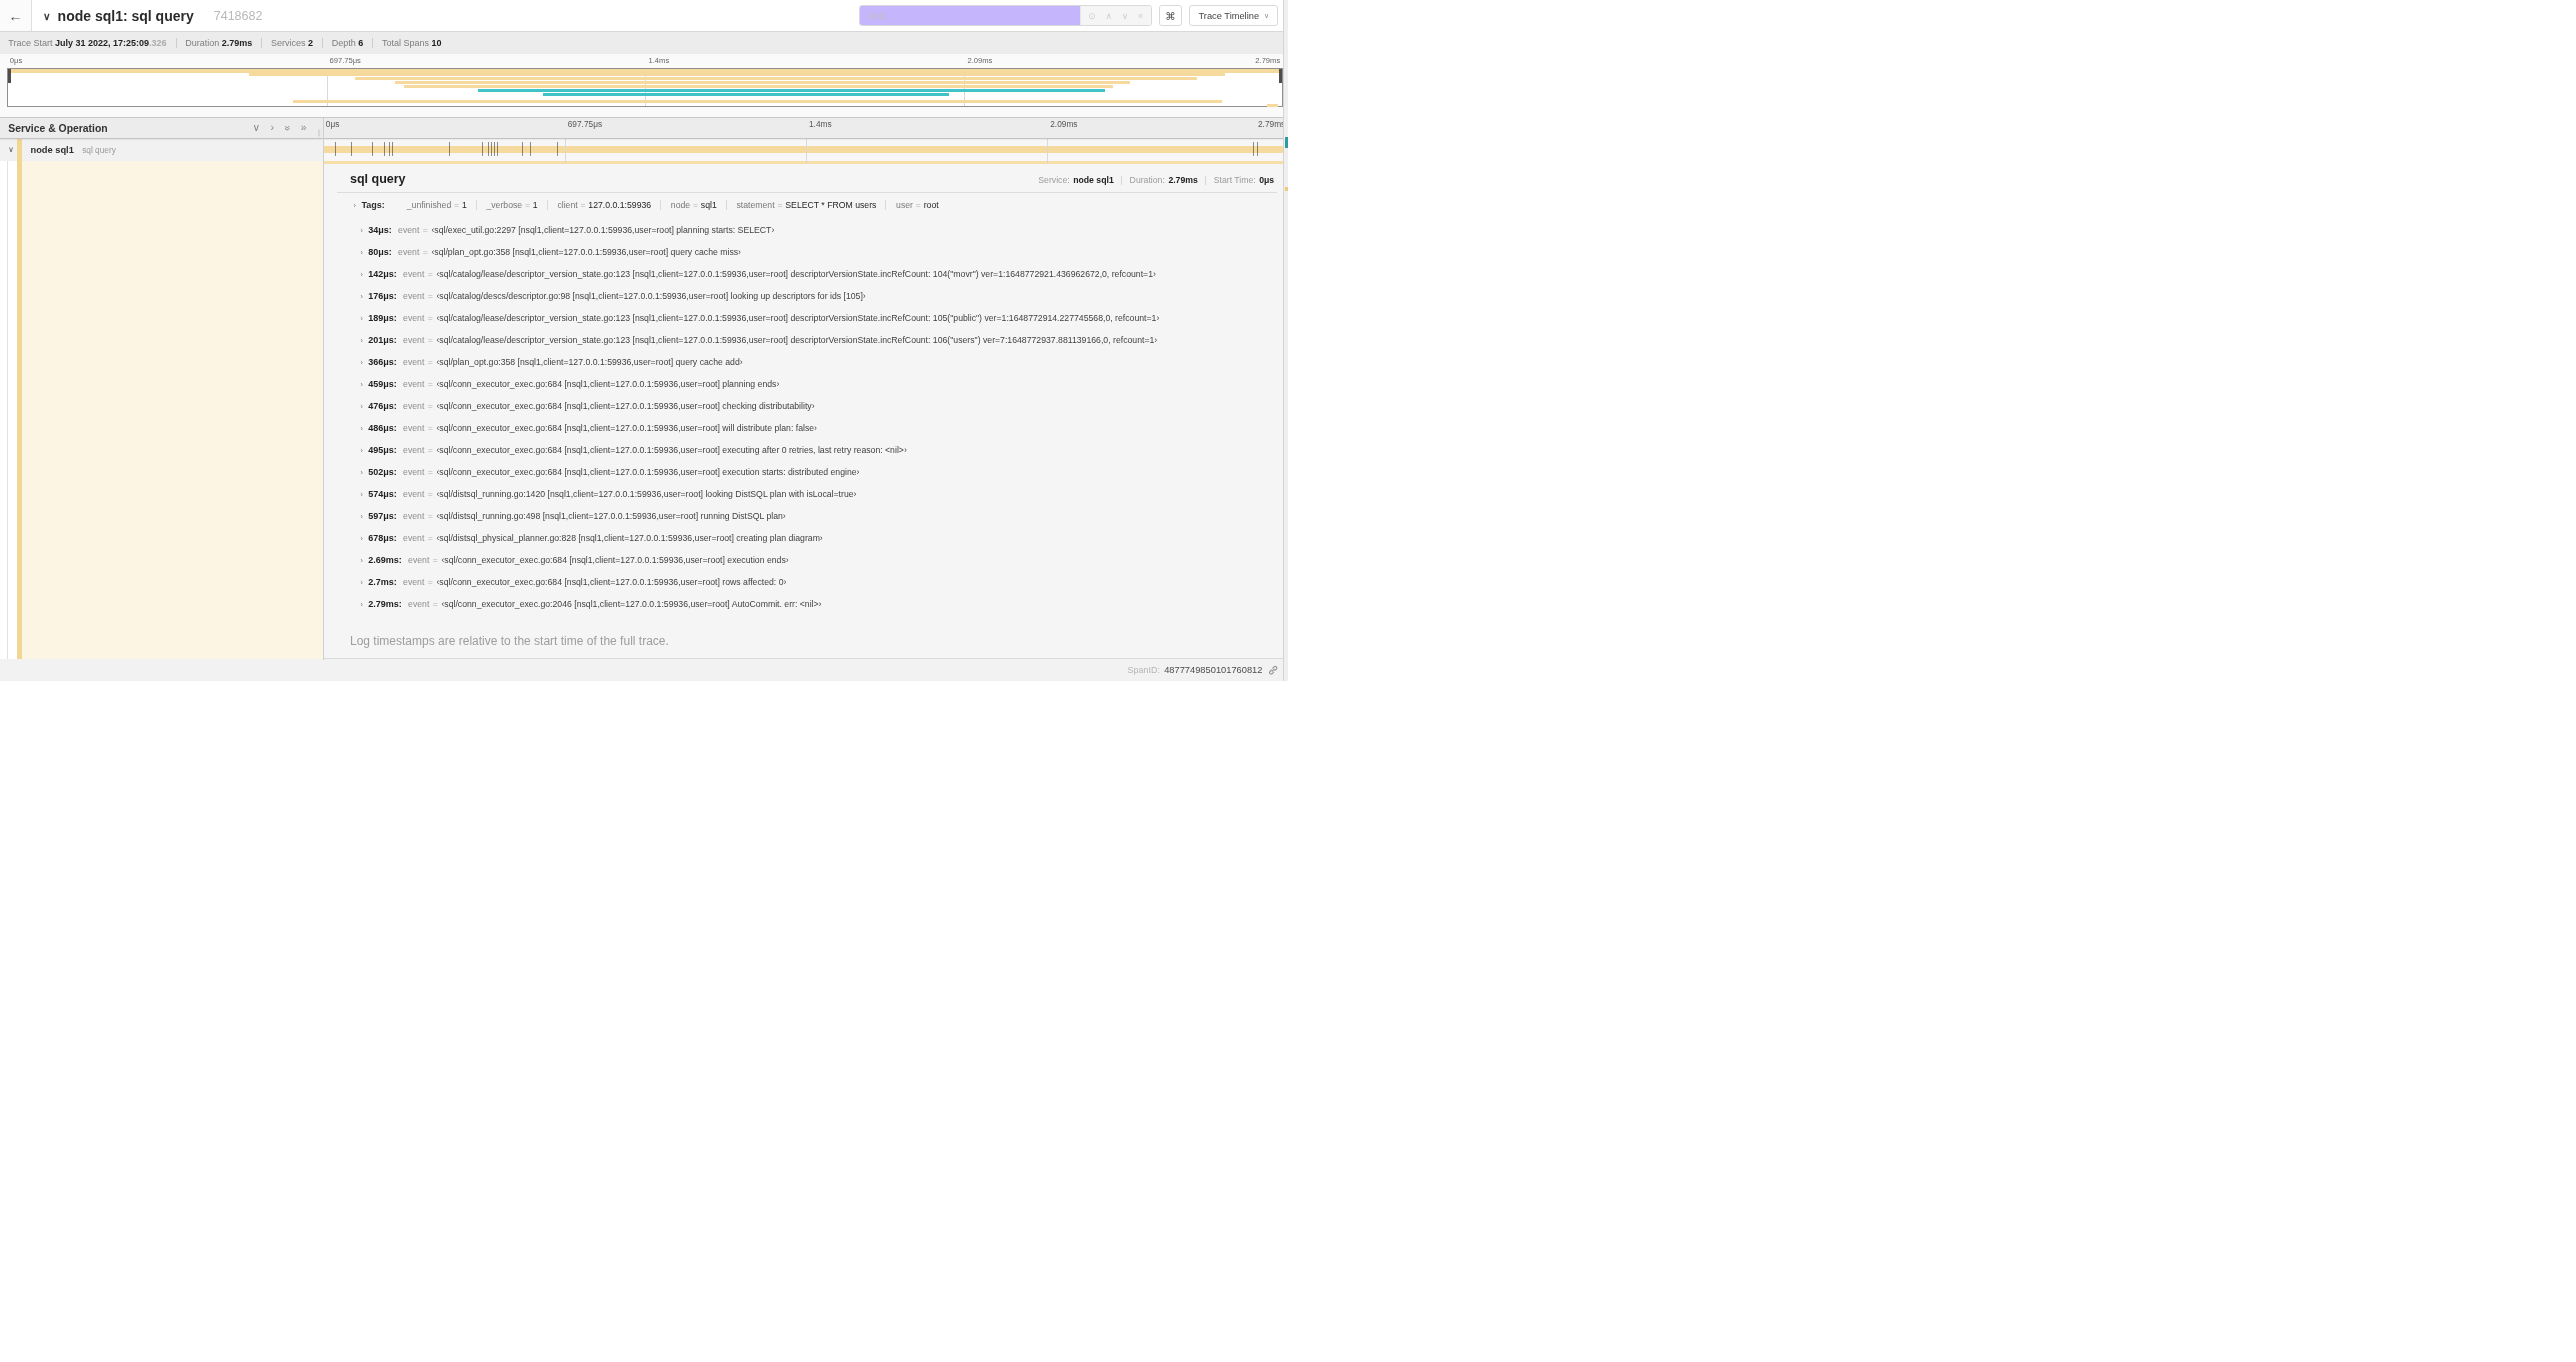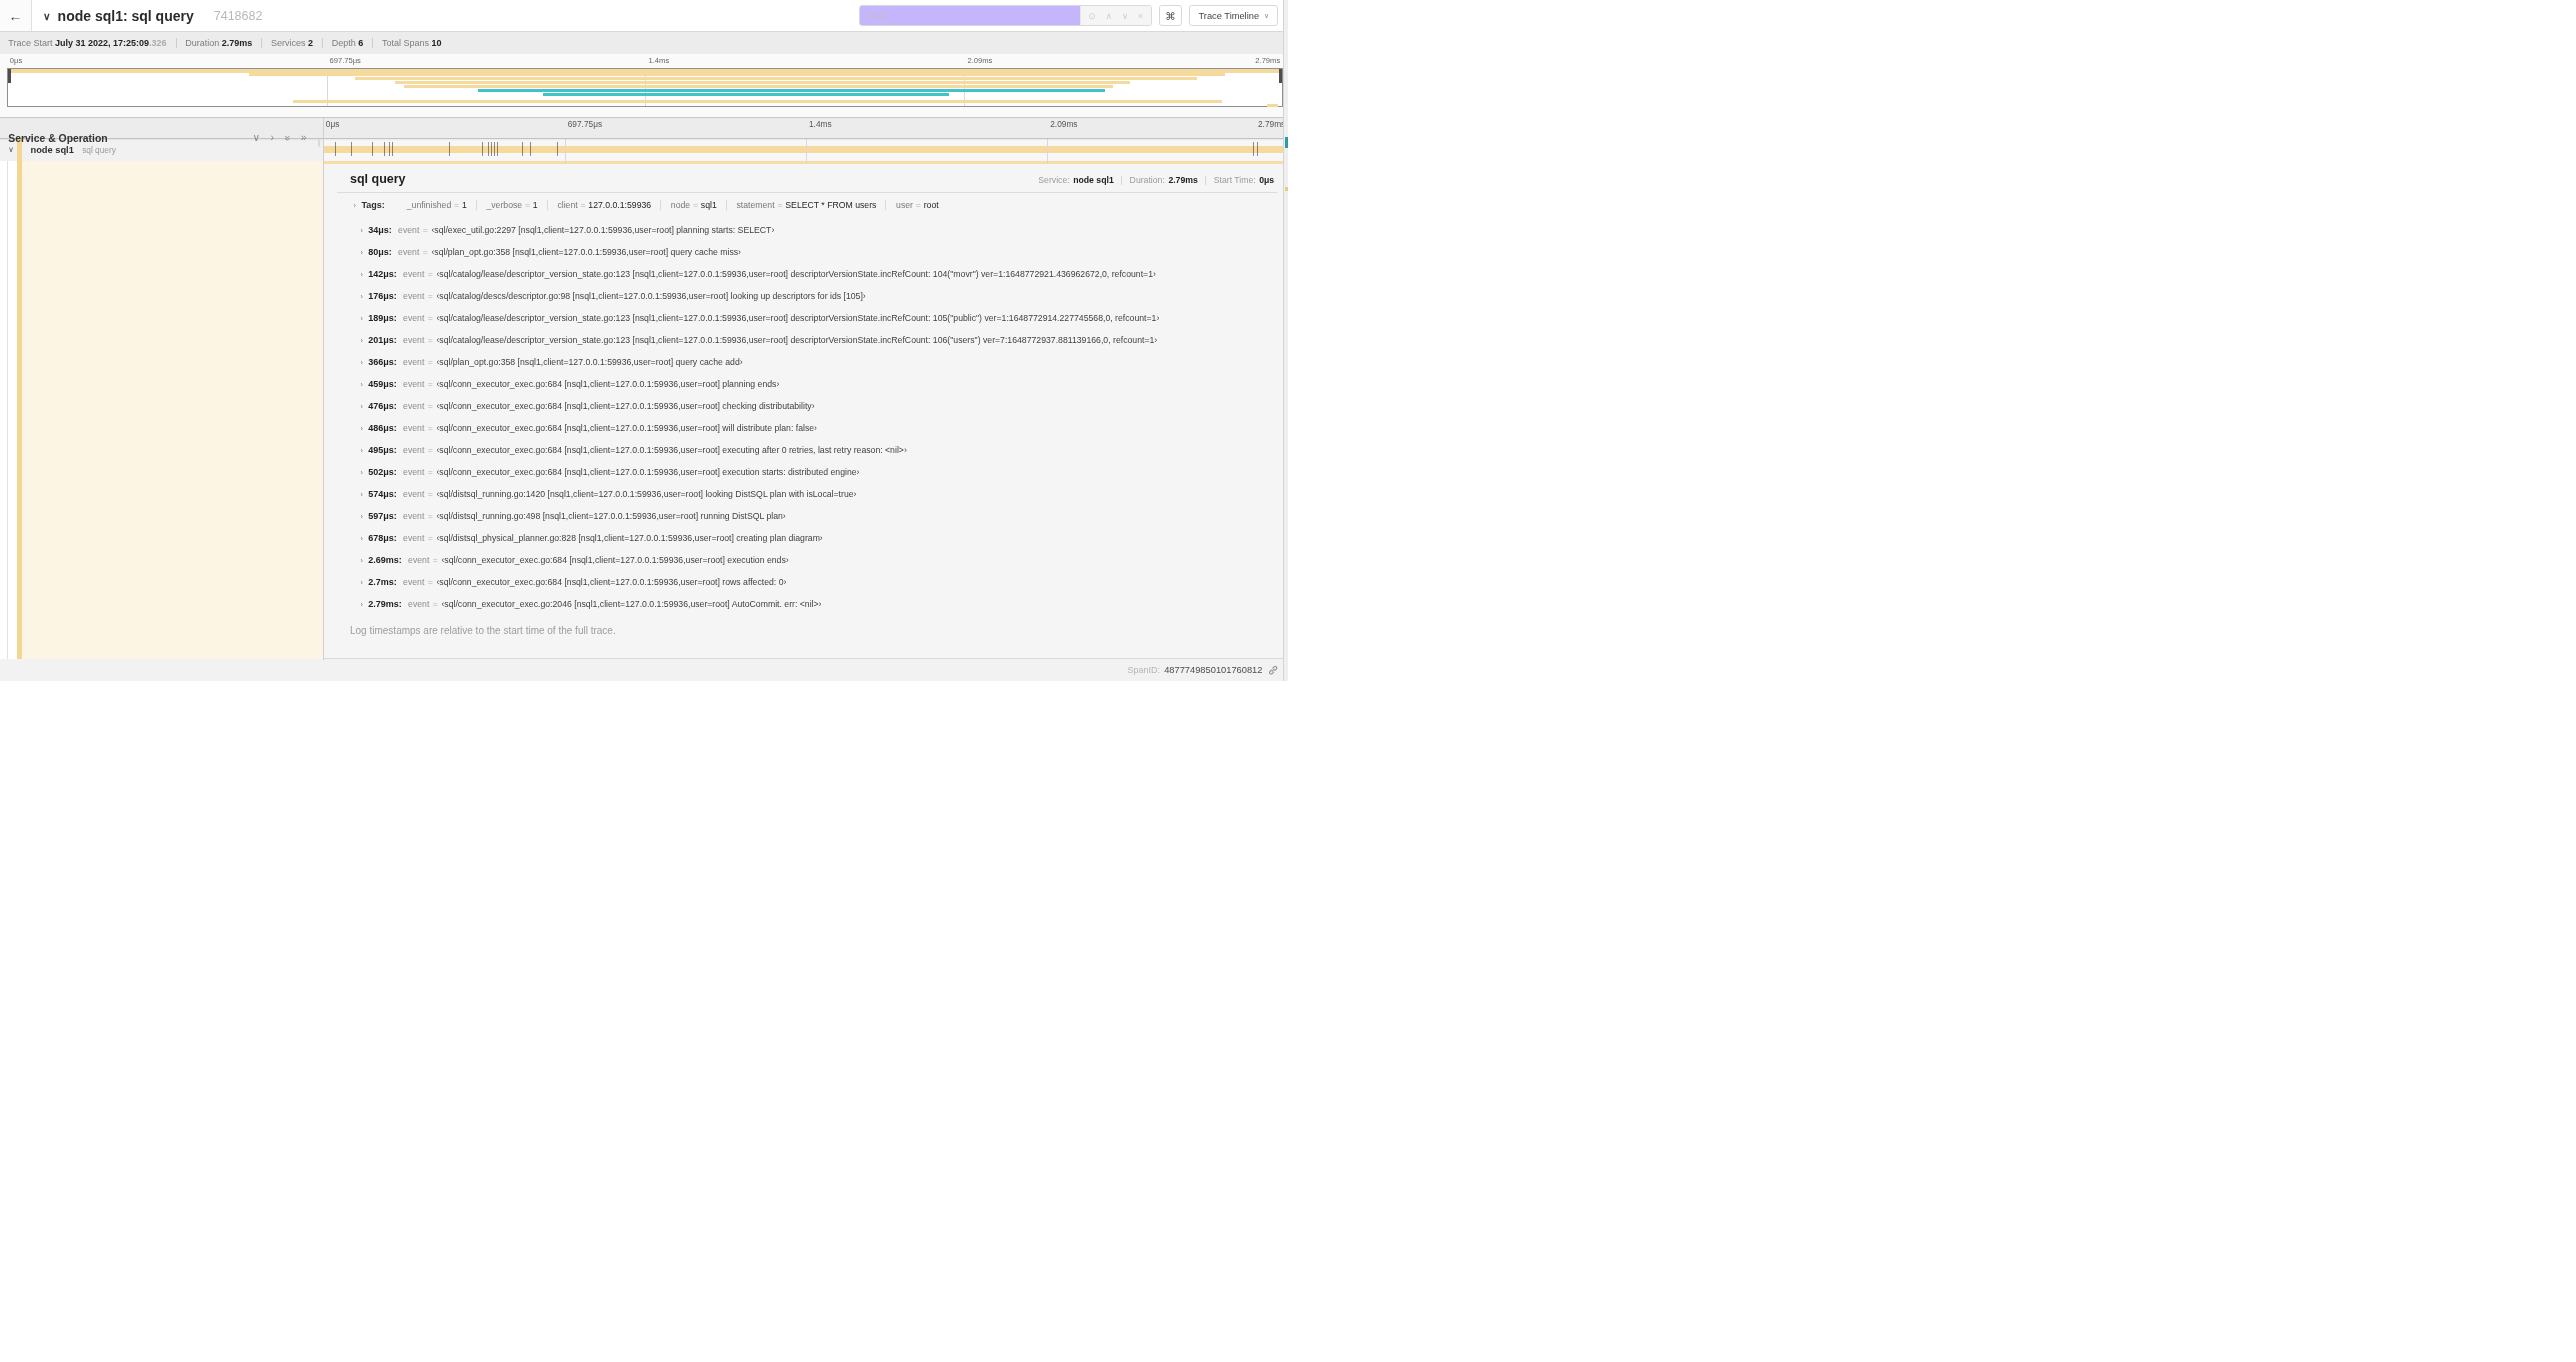--- a/index.html
+++ b/index.html
@@ -45,21 +45,21 @@
   .vgrid { position:absolute; top:0; bottom:0; width:0.7px; background:#d9d9d9; }
   .mm-span { position:absolute; height:3.2px; }
   .mm-span.tan { background:#f6d99c; }
   .mm-span.teal { background:#3fc3c7; }
   .scrubber { position:absolute; top:0; width:2.8px; height:14px; background:#4d4d4d; z-index:4; cursor:ew-resize; }
   .scrubber.left { left:0; } .scrubber.right { right:0; }
 
   
   .tl-head { position:absolute; top:118px; left:0; width:1288px; height:21px; background:#ececec;
     border-bottom:0.7px solid #c2c2c2; box-shadow:0 0.7px 2.1px rgba(0,0,0,.12); z-index:6; display:flex; }
-  .tl-head-left { position:relative; width:323px; height:100%; display:flex; align-items:center;margin-top:10px; }
+  .tl-head-left { position:relative; width:323px; height:100%; display:flex; align-items:center; }
   .tl-head-title { font-size:10.4px; font-weight:700; color:#333; margin-left:8.3px; }
   .th-icons { margin-left:auto; display:flex; align-items:center; gap:10.4px; padding-right:16.6px; }
   .th-icon { color:#878787; font-size:10.4px; line-height:1; cursor:pointer; }
   .th-icon.rot { display:inline-block; transform:rotate(90deg); }
   .col-grip { position:absolute; right:1.4px; bottom:1.4px; color:#c6c6c6; font-size:7px; cursor:col-resize; letter-spacing:0.7px; }
   .tl-head-right { position:relative; flex:1; height:100%; font-size:8.3px; color:#555; }
 
   
   .col-line { position:absolute; top:118px; left:323px; width:0.7px; height:542px; background:#cfcfcf; z-index:7; }
   .tl-grid { position:absolute; top:118px; left:324px; width:964px; height:46px; z-index:5; pointer-events:none; }
@@ -108,21 +108,21 @@
   .logs-label { font-weight:700; font-size:9px; color:#262626; }
   .logs-count { font-size:8.7px; color:#5e5e5e; margin-left:3.5px; }
 
   .log-list { margin-top:2.8px; }
   .log-row { height:22px; display:flex; align-items:center; padding-left:23.5px; white-space:nowrap;
     overflow:hidden; cursor:pointer; font-size:8.7px; }
   .log-time { font-weight:700; color:#222; font-size:9px; margin-right:6.2px; }
   .log-k { color:#8c8c8c; }
   .log-eq { color:#b3b3b3; margin:0 3.5px; }
   .log-v { color:#3f3f3f; }
-  .log-note { margin:10px 0 0 13px; font-size:10px; color:#9d9d9d; }
+  .log-note { margin:19px 0 0 13px; font-size:12px; color:#9d9d9d; }
 
   
   .bottom-bar { position:absolute; top:659px; left:0; width:1288px; height:22px; background:#f2f2f2;
     display:flex; align-items:center; justify-content:flex-end; padding-right:9.7px; }
   .spanid-label { font-size:9px; color:#b5b5b5; margin-right:4.2px; }
   .spanid-value { font-size:9.3px; color:#4c4c4c; margin-right:5.5px; }
   .link-icon { cursor:pointer; display:inline-flex; }
 
   
   .scroll-strip { position:absolute; top:0; right:0; width:4.8px; height:681px; background:#efefef;

